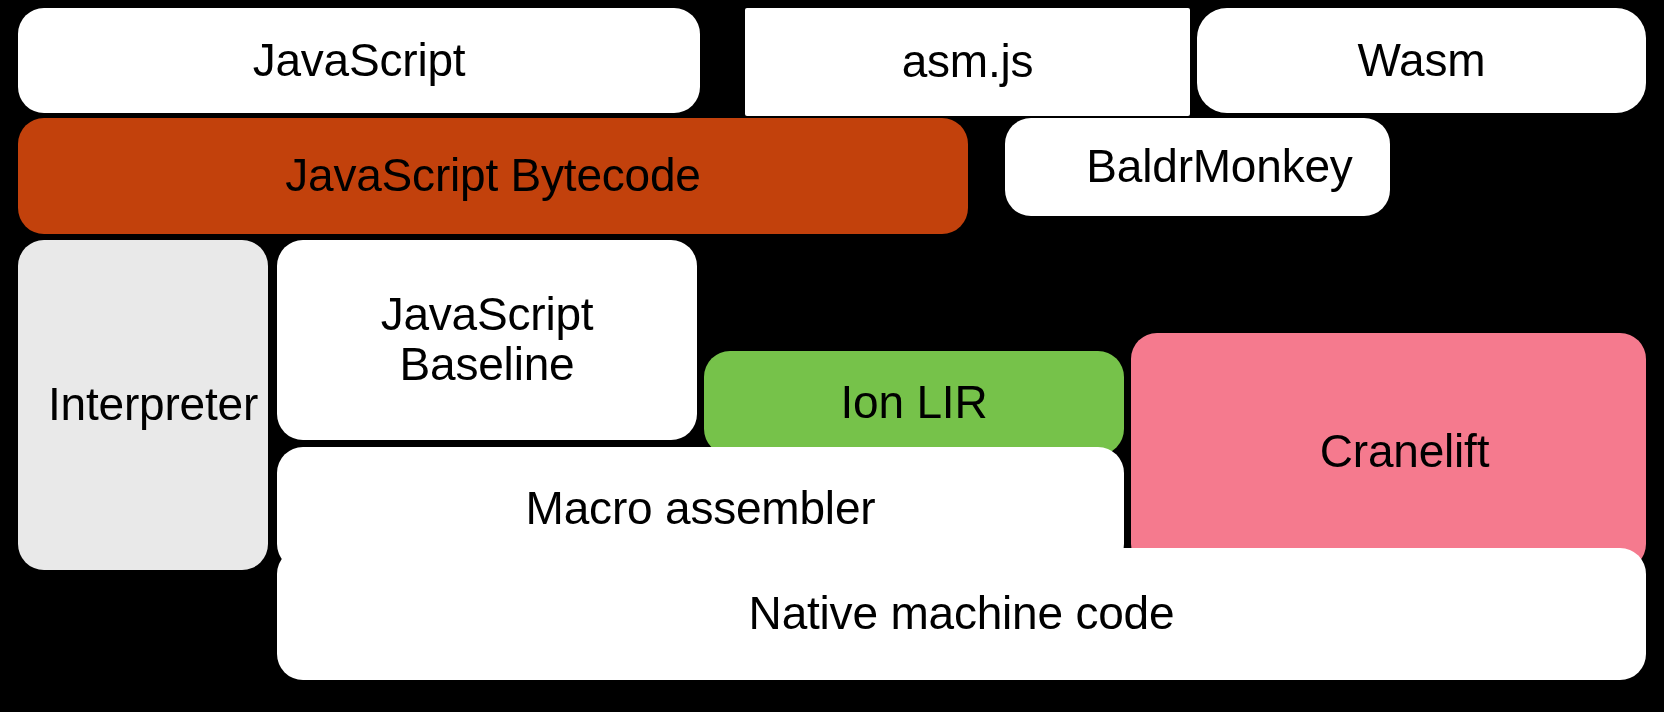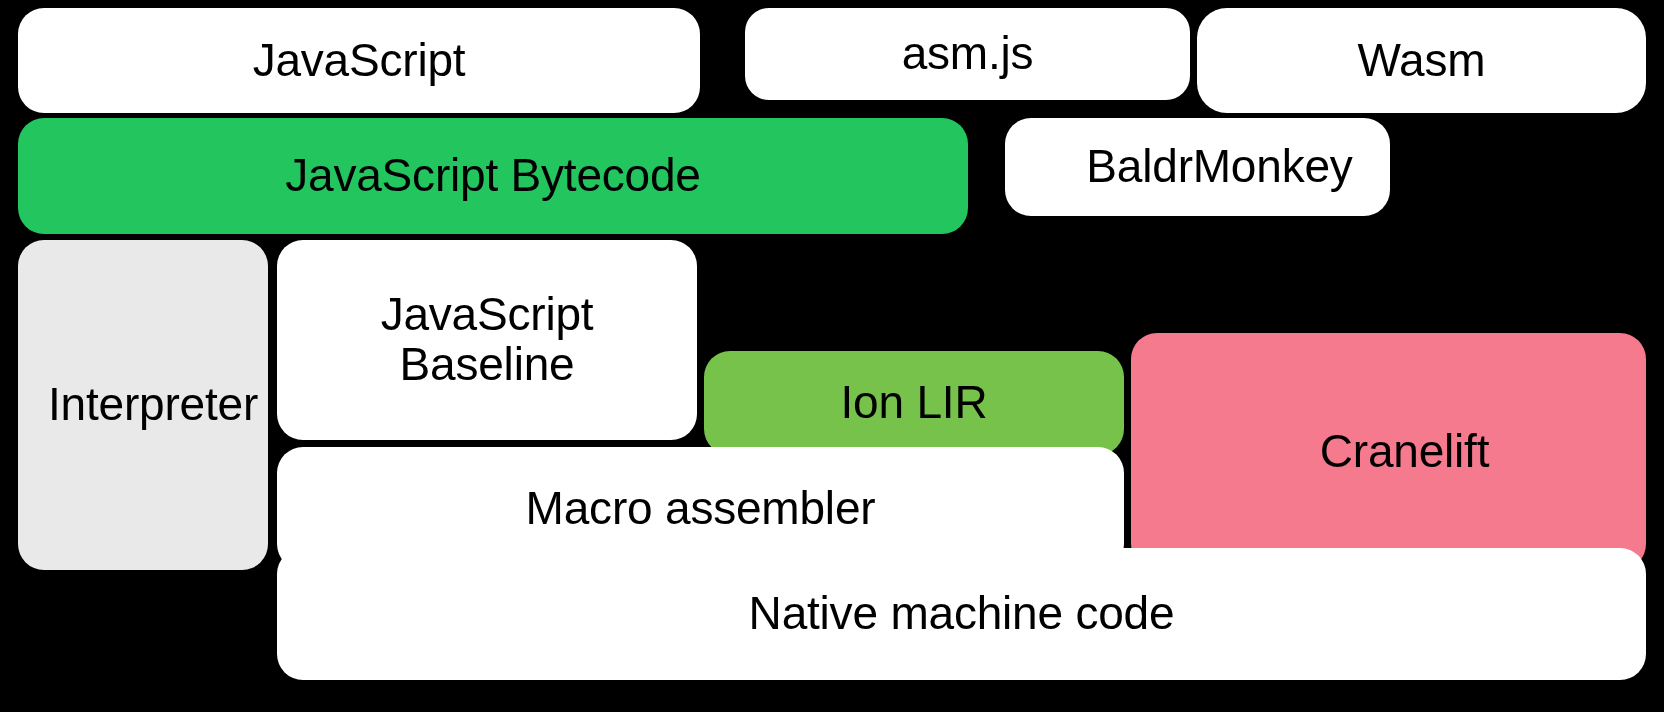--- a/index.html
+++ b/index.html
@@ -30,23 +30,23 @@
     box-sizing: border-box;
     white-space: pre-line;
     -webkit-font-smoothing: antialiased;
   }
 </style>
 </head>
 <body>
 
 <div id="stage" style="background: rgb(0, 0, 0);">
     <div class="node" style="left: 18px; top: 8px; width: 682px; height: 105px; background: rgb(255, 255, 255); border-radius: 26px; font-size: 46px; color: rgb(0, 0, 0);">JavaScript</div>
-    <div class="node" style="left: 745px; top: 8px; width: 445px; height: 92px; background: rgb(255, 255, 255); border-radius: 24px; font-size: 46px; color: rgb(0, 0, 0);">asm.js</div>
+    <div class="node" style="left: 745px; top: 8px; width: 445px; height: 108px; background: rgb(255, 255, 255); border-radius: 2px; font-size: 46px; color: rgb(0, 0, 0);">asm.js</div>
     <div class="node" style="left: 1197px; top: 8px; width: 449px; height: 105px; background: rgb(255, 255, 255); border-radius: 30px; font-size: 46px; color: rgb(0, 0, 0);">Wasm</div>
-    <div class="node" style="left: 18px; top: 118px; width: 950px; height: 116px; background: #22c55e; border-radius: 26px; font-size: 46px; color: rgb(0, 0, 0);">JavaScript Bytecode</div>
+    <div class="node" style="left: 18px; top: 118px; width: 950px; height: 116px; background: #c2410c; border-radius: 26px; font-size: 46px; color: rgb(0, 0, 0);">JavaScript Bytecode</div>
     <div class="node" style="left: 1005px; top: 118px; width: 385px; height: 98px; background: rgb(255, 255, 255); border-radius: 26px; font-size: 46px; color: rgb(0, 0, 0); padding-left: 44px;">BaldrMonkey</div>
     <div class="node" style="left: 18px; top: 240px; width: 250px; height: 330px; background: rgb(233, 233, 233); border-radius: 26px; font-size: 46px; color: rgb(0, 0, 0); padding-left: 20px;">Interpreter</div>
     <div class="node" style="left: 277px; top: 240px; width: 420px; height: 200px; background: rgb(255, 255, 255); border-radius: 26px; font-size: 46px; color: rgb(0, 0, 0);">JavaScript
 Baseline</div>
     <div class="node" style="left: 704px; top: 351px; width: 420px; height: 104px; background: rgb(118, 194, 74); border-radius: 26px; font-size: 46px; color: rgb(0, 0, 0);">Ion LIR</div>
     <div class="node" style="left: 1131px; top: 333px; width: 515px; height: 237px; background: rgb(245, 122, 142); border-radius: 26px; font-size: 46px; color: rgb(0, 0, 0); padding-left: 32px;">Cranelift</div>
     <div class="node" style="left: 277px; top: 447px; width: 847px; height: 123px; background: rgb(255, 255, 255); border-radius: 26px; font-size: 46px; color: rgb(0, 0, 0);">Macro assembler</div>
     <div class="node" style="left: 277px; top: 548px; width: 1369px; height: 132px; background: rgb(255, 255, 255); border-radius: 26px; font-size: 46px; color: rgb(0, 0, 0); text-align: center;">Native machine code</div>
   </div>
 

